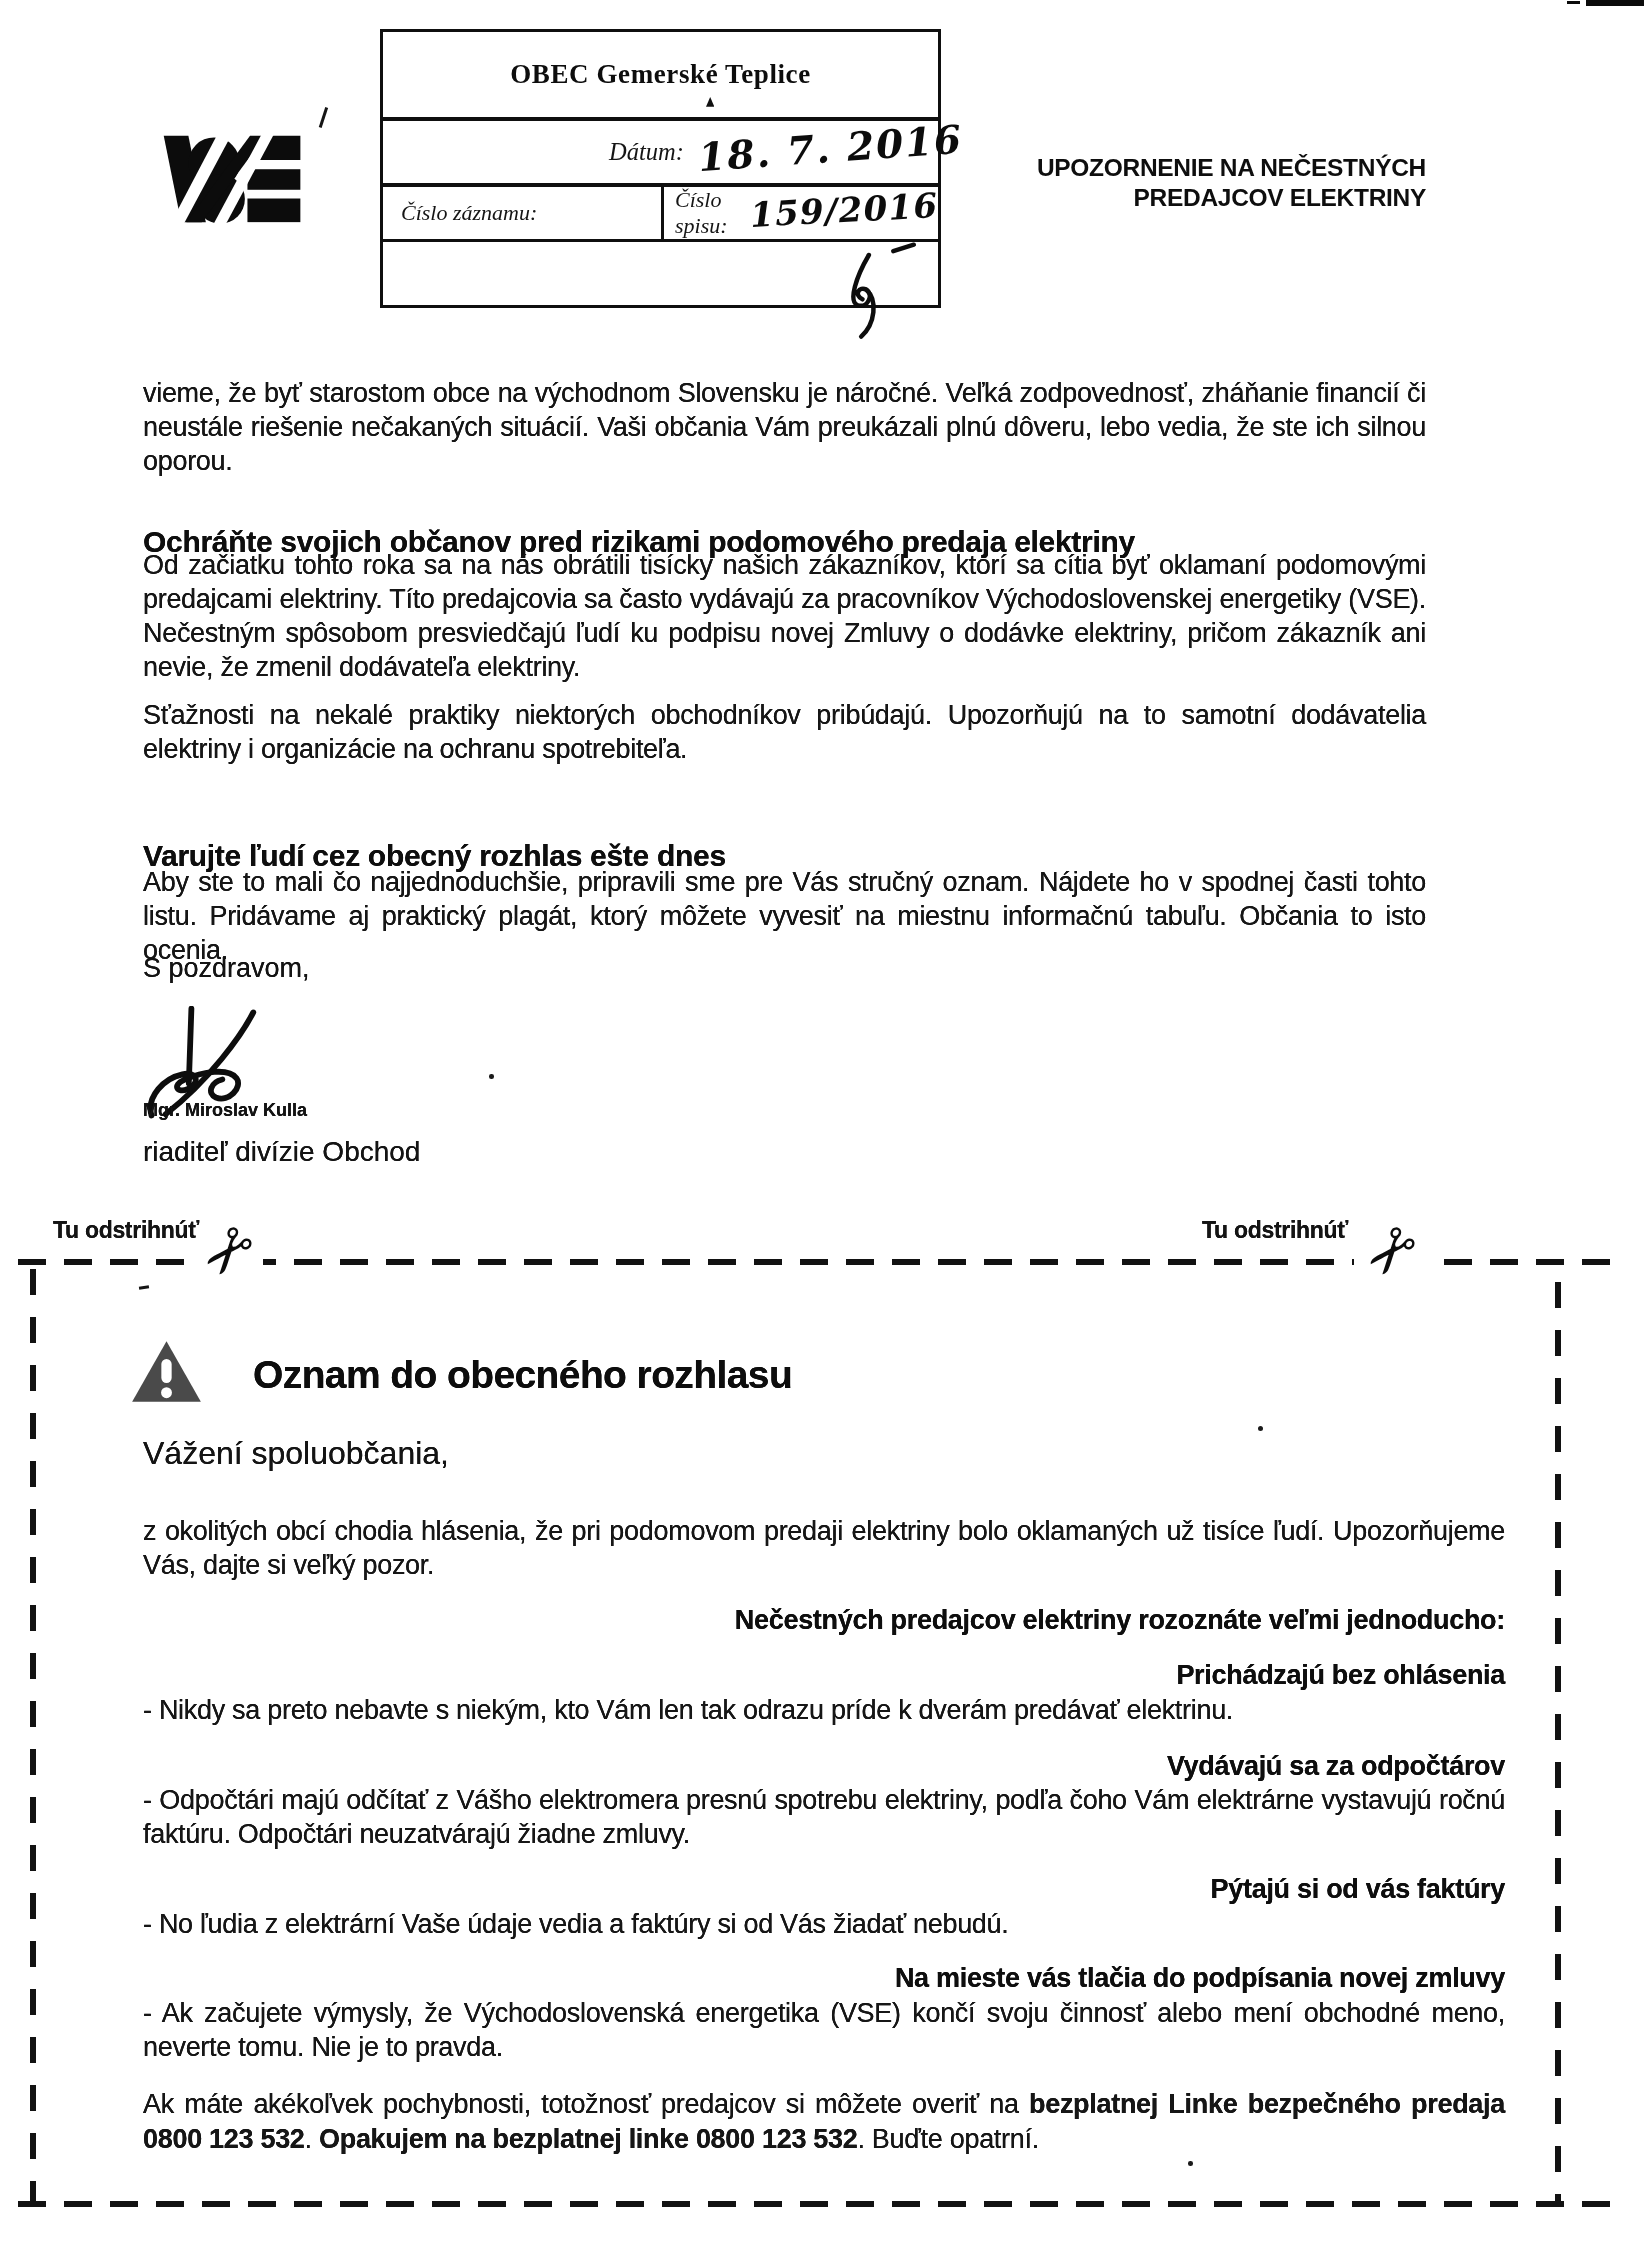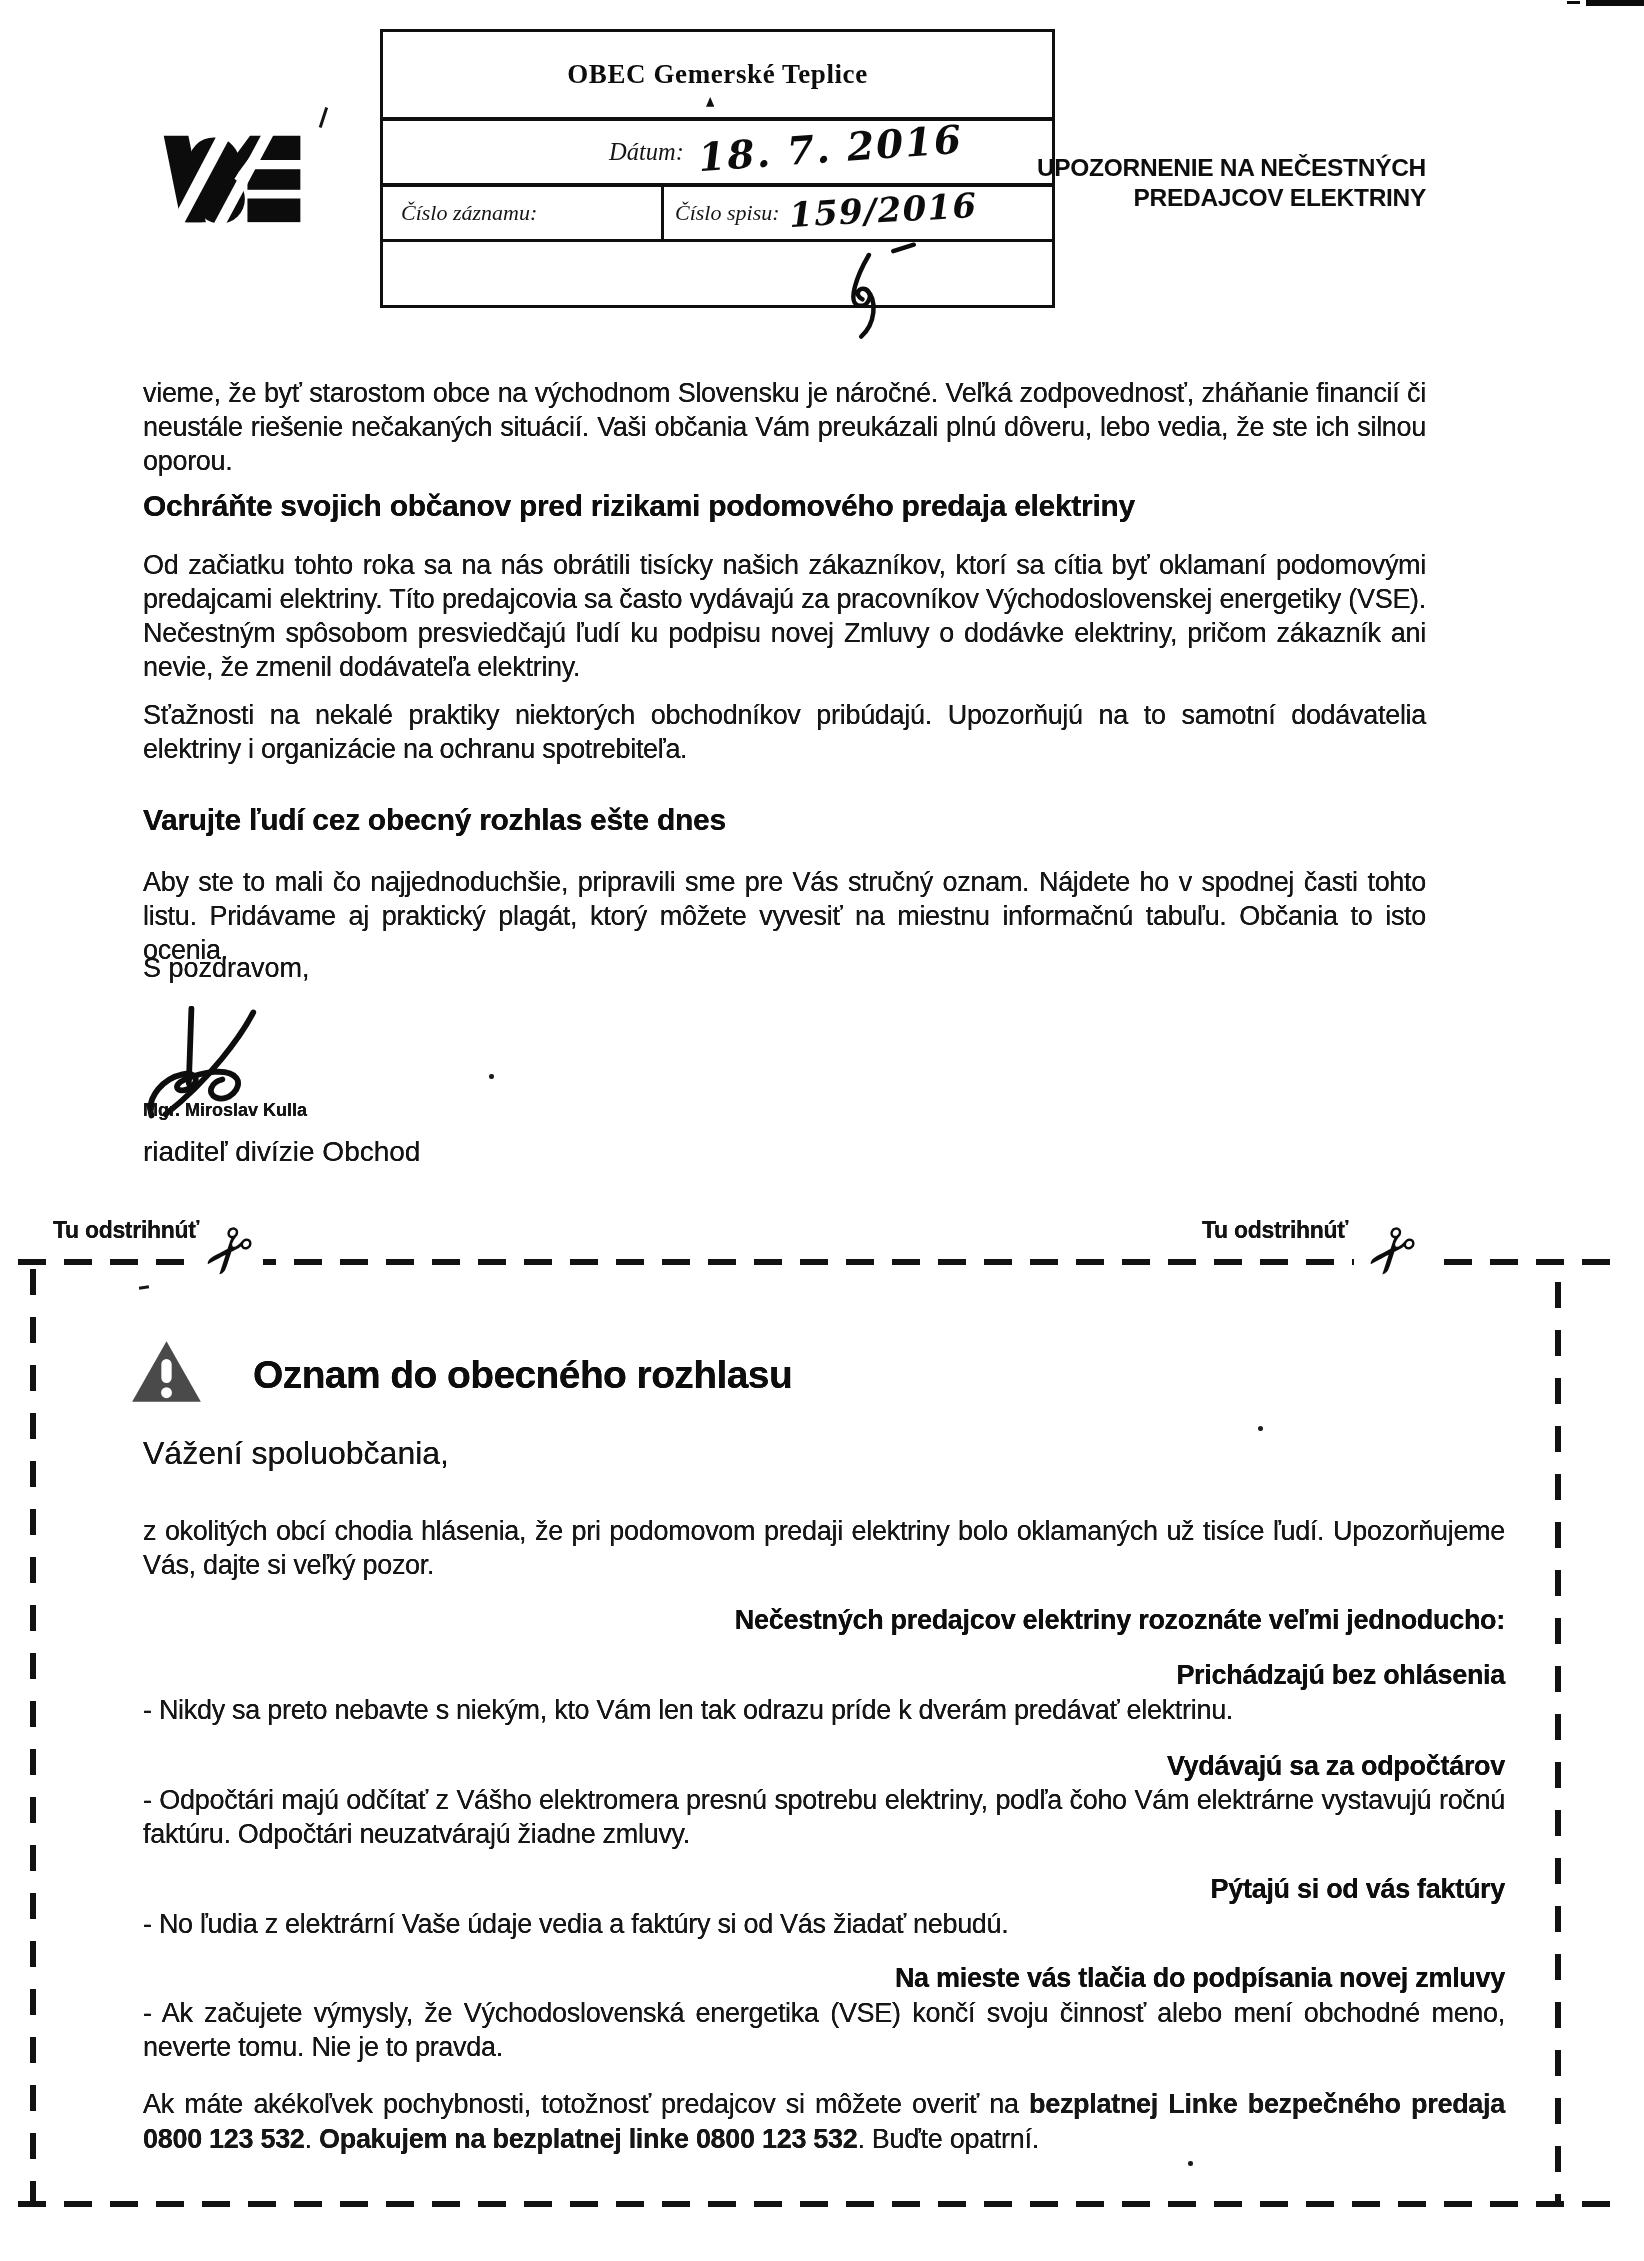--- a/index.html
+++ b/index.html
@@ -11,21 +11,21 @@
   
   .scan-bar { left:1586px; top:0; width:58px; height:5.8px; background:#0b0b0b; }
   .scan-bar-sm { left:1567px; top:1.3px; width:13px; height:3.2px; background:#0b0b0b; }
   .speck { background:#1a1a1a; border-radius:50%; }
   .tick { background:#151515; }
 
   
   .logo { left:142px; top:123px; }
   .logo-tick { left:322px; top:107px; width:3.2px; height:20.6px; transform:rotate(18deg); }
 
-  .stamp { left:380px; top:29px; width:675px; height:279px;
+  .stamp { left:380px; top:29px; width:561px; height:279px;
            border:3.2px solid #0f0f0f; display:flex; flex-direction:column; }
   .stamp-r1 { flex:0 0 89px; border-bottom:4.5px solid #0f0f0f;
               display:flex; align-items:center; justify-content:center;
               font-family:"Liberation Serif", serif; font-weight:bold;
               font-size:27px; letter-spacing:0.6px; color:#0d0d0d; }
   .stamp-r2 { flex:0 0 66px; border-bottom:4.5px solid #0f0f0f;
               display:flex; align-items:center; padding-left:226px; }
   .stamp-r3 { flex:0 0 55px;  border-bottom:3.2px solid #0f0f0f; display:flex; }
   .stamp-r4 { flex:1 1 auto; display:flex; }
   .stamp-cell-l { flex:0 0 281px; border-right:3.2px solid #0f0f0f;
@@ -43,21 +43,21 @@
 
   .subject { left:967px; top:153px; width:459px; text-align:right;
              font-weight:bold; font-size:24.5px; line-height:30px;
              letter-spacing:-0.3px; color:#0e0e0e; }
 
   
   .bodytext { left:143px; width:1283px; font-size:27px; line-height:34px;
               text-align:justify; letter-spacing:-0.3px;
               text-shadow:0 0 0.4px #000; color:#161616; }
   .h-letter { left:143px; font-size:30px; font-weight:bold; letter-spacing:-0.3px;
-              text-shadow:0 0 0.4px #000; color:#0e0e0e; }
+              text-shadow:0 0 0.4px #000; color:#0e0e0e;margin-top:36px; }
   .closing  { left:143px; font-size:27px; text-shadow:0 0 0.4px #000; }
   .sig { left:145px; top:1006px; }
   .signer-name  { left:143px; top:1100px; font-size:18px; font-weight:bold;
                   text-shadow:0 0 0.4px #000; }
   .signer-title { left:143px; top:1136px; font-size:28px; text-shadow:0 0 0.3px #000;text-align:right; }
 
   
   .cut-label { top:1217px; font-size:23px; font-weight:bold; letter-spacing:-0.3px;
                text-shadow:0 0 0.4px #000; }
   .cut-label-l { left:53px; }

